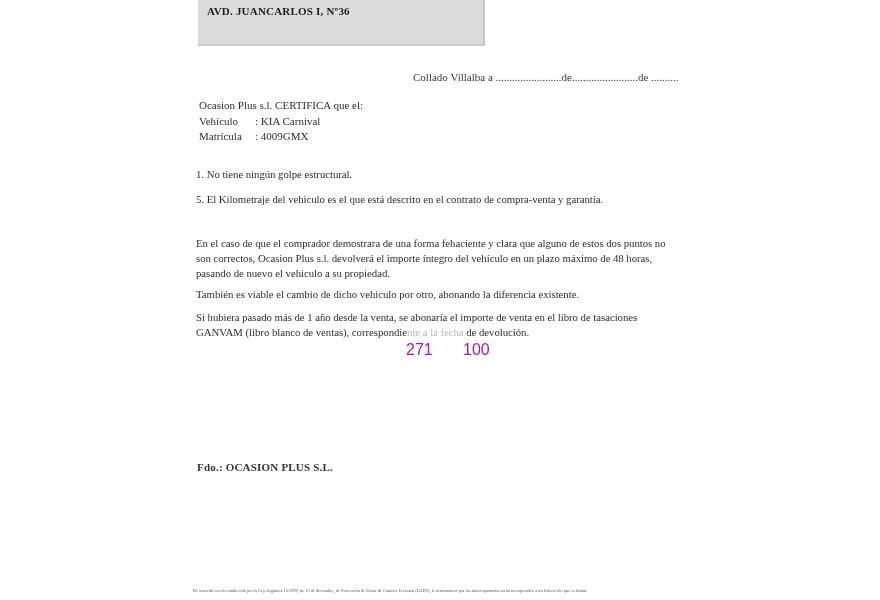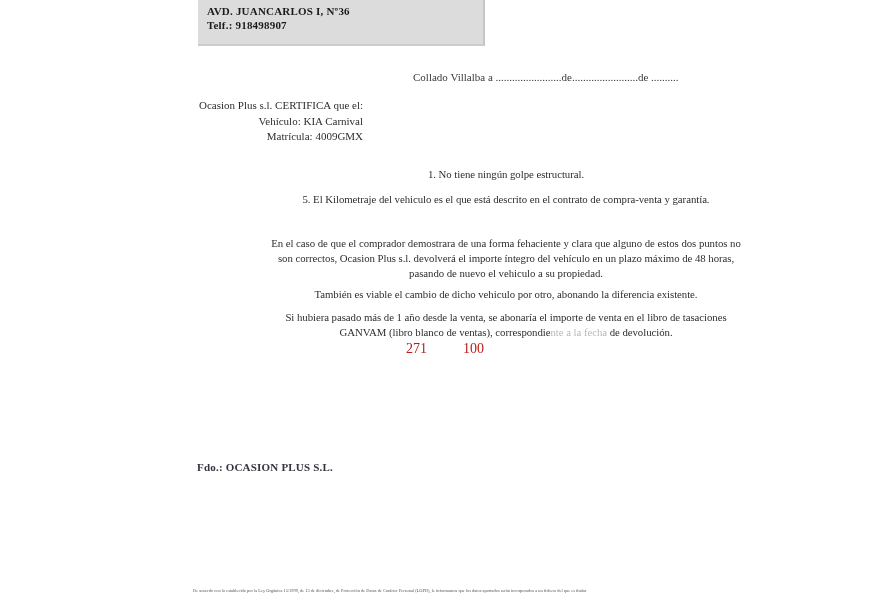--- a/index.html
+++ b/index.html
@@ -37,45 +37,43 @@
     font-size: 11px;
     color: #3a3a3a;
     white-space: nowrap;
   }
   .cert-block {
     position: absolute;
     left: 199px; top: 98px;
     font-size: 11px;
     line-height: 15.5px;
     color: #2e2e2e;
-    text-align: right;
   }
   .cert-row { white-space: nowrap; }
   .cert-label {
     display: inline-block;
     width: 56px;
   }
   .doc-par {
     position: absolute;
     left: 196px;
     font-size: 10.8px;
     line-height: 15px;
     letter-spacing: -0.05px;
     color: #2e2e2e;
     white-space: pre-line;
     width: 620px;
-    text-align: center;
   }
   .faded { opacity: 0.35; }
   .annot-num {
     position: absolute;
     top: 341px;
-    font-family: Liberation Serif, serif;
-    font-size: 14px;
-    color: #b91c1c;
+    font-family: Liberation Sans, sans-serif;
+    font-size: 16px;
+    color: #a21caf;
   }
   .signature {
     position: absolute;
     left: 197px; top: 449px;
     font-size: 11px;
     font-weight: bold;
     color: #33343f;
     letter-spacing: 0.2px;
     white-space: nowrap;
     margin-top: 12px;
@@ -91,21 +89,20 @@
     white-space: nowrap;
   }
 </style>
 </head>
 <body>
 
 <div id="screen">
 
   <div class="letterhead">
     <div class="lh-line">AVD. JUANCARLOS I, Nº36</div>
-    <div class="lh-line">Telf.: 918498907</div>
   </div>
 
   <div class="date-line">Collado Villalba a ........................de........................de ..........</div>
 
   <div class="cert-block">
     <div class="cert-row">Ocasion Plus s.l. CERTIFICA que el:</div>
     <div class="cert-row"><span class="cert-label">Vehículo</span><span>: </span><span>KIA Carnival</span></div>
     <div class="cert-row"><span class="cert-label">Matrícula</span><span>: </span><span>4009GMX</span></div>
   </div>
 

